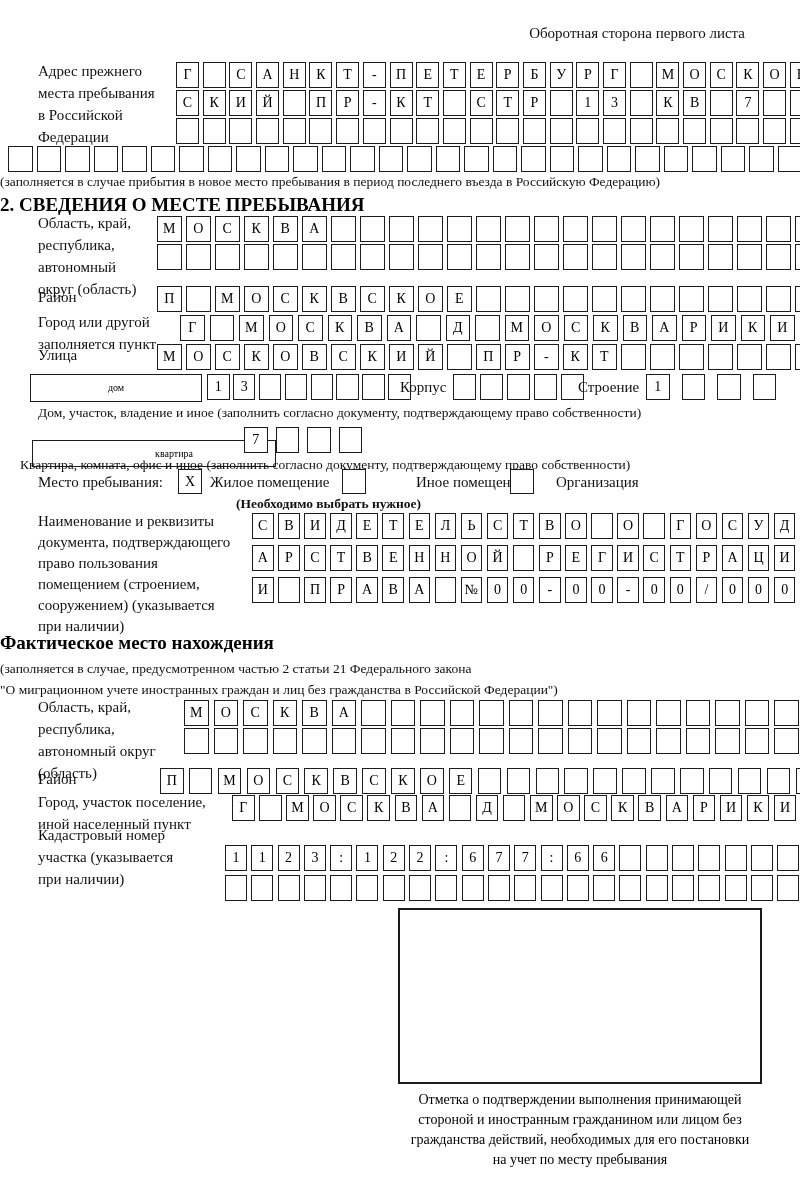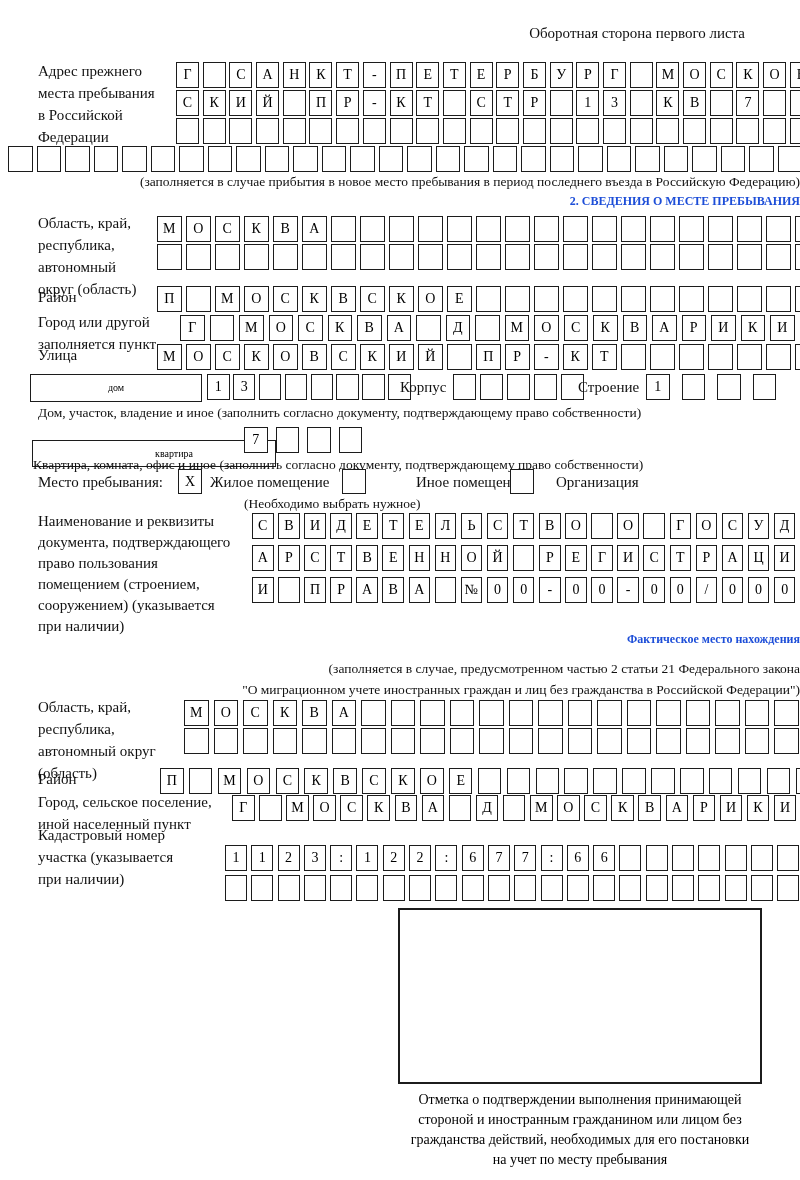--- a/index.html
+++ b/index.html
@@ -3,22 +3,22 @@
 <meta charset="utf-8">
 <style>
   html,body{margin:0;padding:0;background:#fff;}
   .page{
     position:relative;width:800px;height:1180px;background:#ffffff;
     font-family:"Liberation Serif","DejaVu Serif",serif;color:#000;overflow:hidden;
   }
   .abs{position:absolute;}
   .lbl{font-size:15px;line-height:22px;color:#111;}
   .note{font-size:13.5px;color:#111;}
-  .title{font-size:12px;font-weight:bold;color:#1d4ed8;}
-  .center{width:800px;text-align:right;left:0;}
+  .title{font-size:19px;font-weight:bold;color:#000000;}
+  .center{width:800px;text-align:left;left:0;}
   .cellrow{display:flex;align-items:flex-start;}
   .cell{
     flex:0 0 auto;height:24px;border:1.6px solid #1c1c1c;background:#fff;
     text-align:center;font-size:14px;line-height:24px;font-family:"Liberation Serif",serif;
   }
   .r-prev .cell{width:21px;margin-right:3.7px;}
   .r-full .cell{width:22.5px;margin-right:4px;}
   .r-s2  .cell{width:22.5px;margin-right:4.5px;}
   .r-gor1 .cell{width:22.5px;margin-right:5px;}
   .r-doc .cell{width:19.5px;margin-right:4.6px;}
@@ -333,30 +333,30 @@
     </div>
   <div class="abs note" style="left:38px;top:405px;">Дом, участок, владение и иное (заполнить согласно документу, подтверждающему право собственности)</div>
 
   <div class="abs namebox" style="left:32px;top:440px;width:202px;height:25px;line-height:25px;padding-left:40px;">квартира</div>
   <div class="abs cellrow r-kv" style="left:244px;top:427px;">
       <span class="cell">7</span>
       <span class="cell"></span>
       <span class="cell"></span>
       <span class="cell"></span>
     </div>
-  <div class="abs note" style="left:33px;top:457px;">Квартира, комната, офис и иное (заполнить согласно документу, подтверждающему право собственности)</div>
+  <div class="abs note" style="left:20px;top:457px;">Квартира, комната, офис и иное (заполнить согласно документу, подтверждающему право собственности)</div>
 
   <div class="abs lbl" style="left:38px;top:471px;">Место пребывания:</div>
   <span class="abs chk" style="left:178px;top:469px;">X</span>
   <div class="abs lbl" style="left:210px;top:471px;">Жилое помещение</div>
   <span class="abs chk" style="left:342px;top:469px;"></span>
   <div class="abs lbl" style="left:376px;top:471px;margin-left:40px;">Иное помещение</div>
   <span class="abs chk" style="left:510px;top:469px;"></span>
   <div class="abs lbl" style="left:556px;top:471px;">Организация</div>
-  <div class="abs note" style="left:244px;top:496px;">(Необходимо выбрать нужное)</div>
+  <div class="abs note" style="left:236px;top:496px;font-weight:bold;">(Необходимо выбрать нужное)</div>
 
   <div class="abs lbl" style="left:38px;top:511px;width:215px;line-height:21px;">
       <div>Наименование и реквизиты</div>
       <div>документа, подтверждающего</div>
       <div>право пользования</div>
       <div>помещением (строением,</div>
       <div>сооружением) (указывается</div>
       <div>при наличии)</div>
     </div>
   <div class="abs cellrow r-doc" style="left:252px;top:513px;">
@@ -509,21 +509,21 @@
       <span class="cell"></span>
       <span class="cell"></span>
       <span class="cell"></span>
       <span class="cell"></span>
       <span class="cell"></span>
       <span class="cell"></span>
       <span class="cell"></span>
     </div>
 
   <div class="abs lbl" style="left:38px;top:791px;width:200px;">
-      <div>Город, сельское поселение,</div>
+      <div>Город, участок поселение,</div>
       <div>иной населенный пункт</div>
     </div>
   <div class="abs cellrow r-gor2" style="left:232px;top:795px;">
       <span class="cell">Г</span>
       <span class="cell"></span>
       <span class="cell">М</span>
       <span class="cell">О</span>
       <span class="cell">С</span>
       <span class="cell">К</span>
       <span class="cell">В</span>

